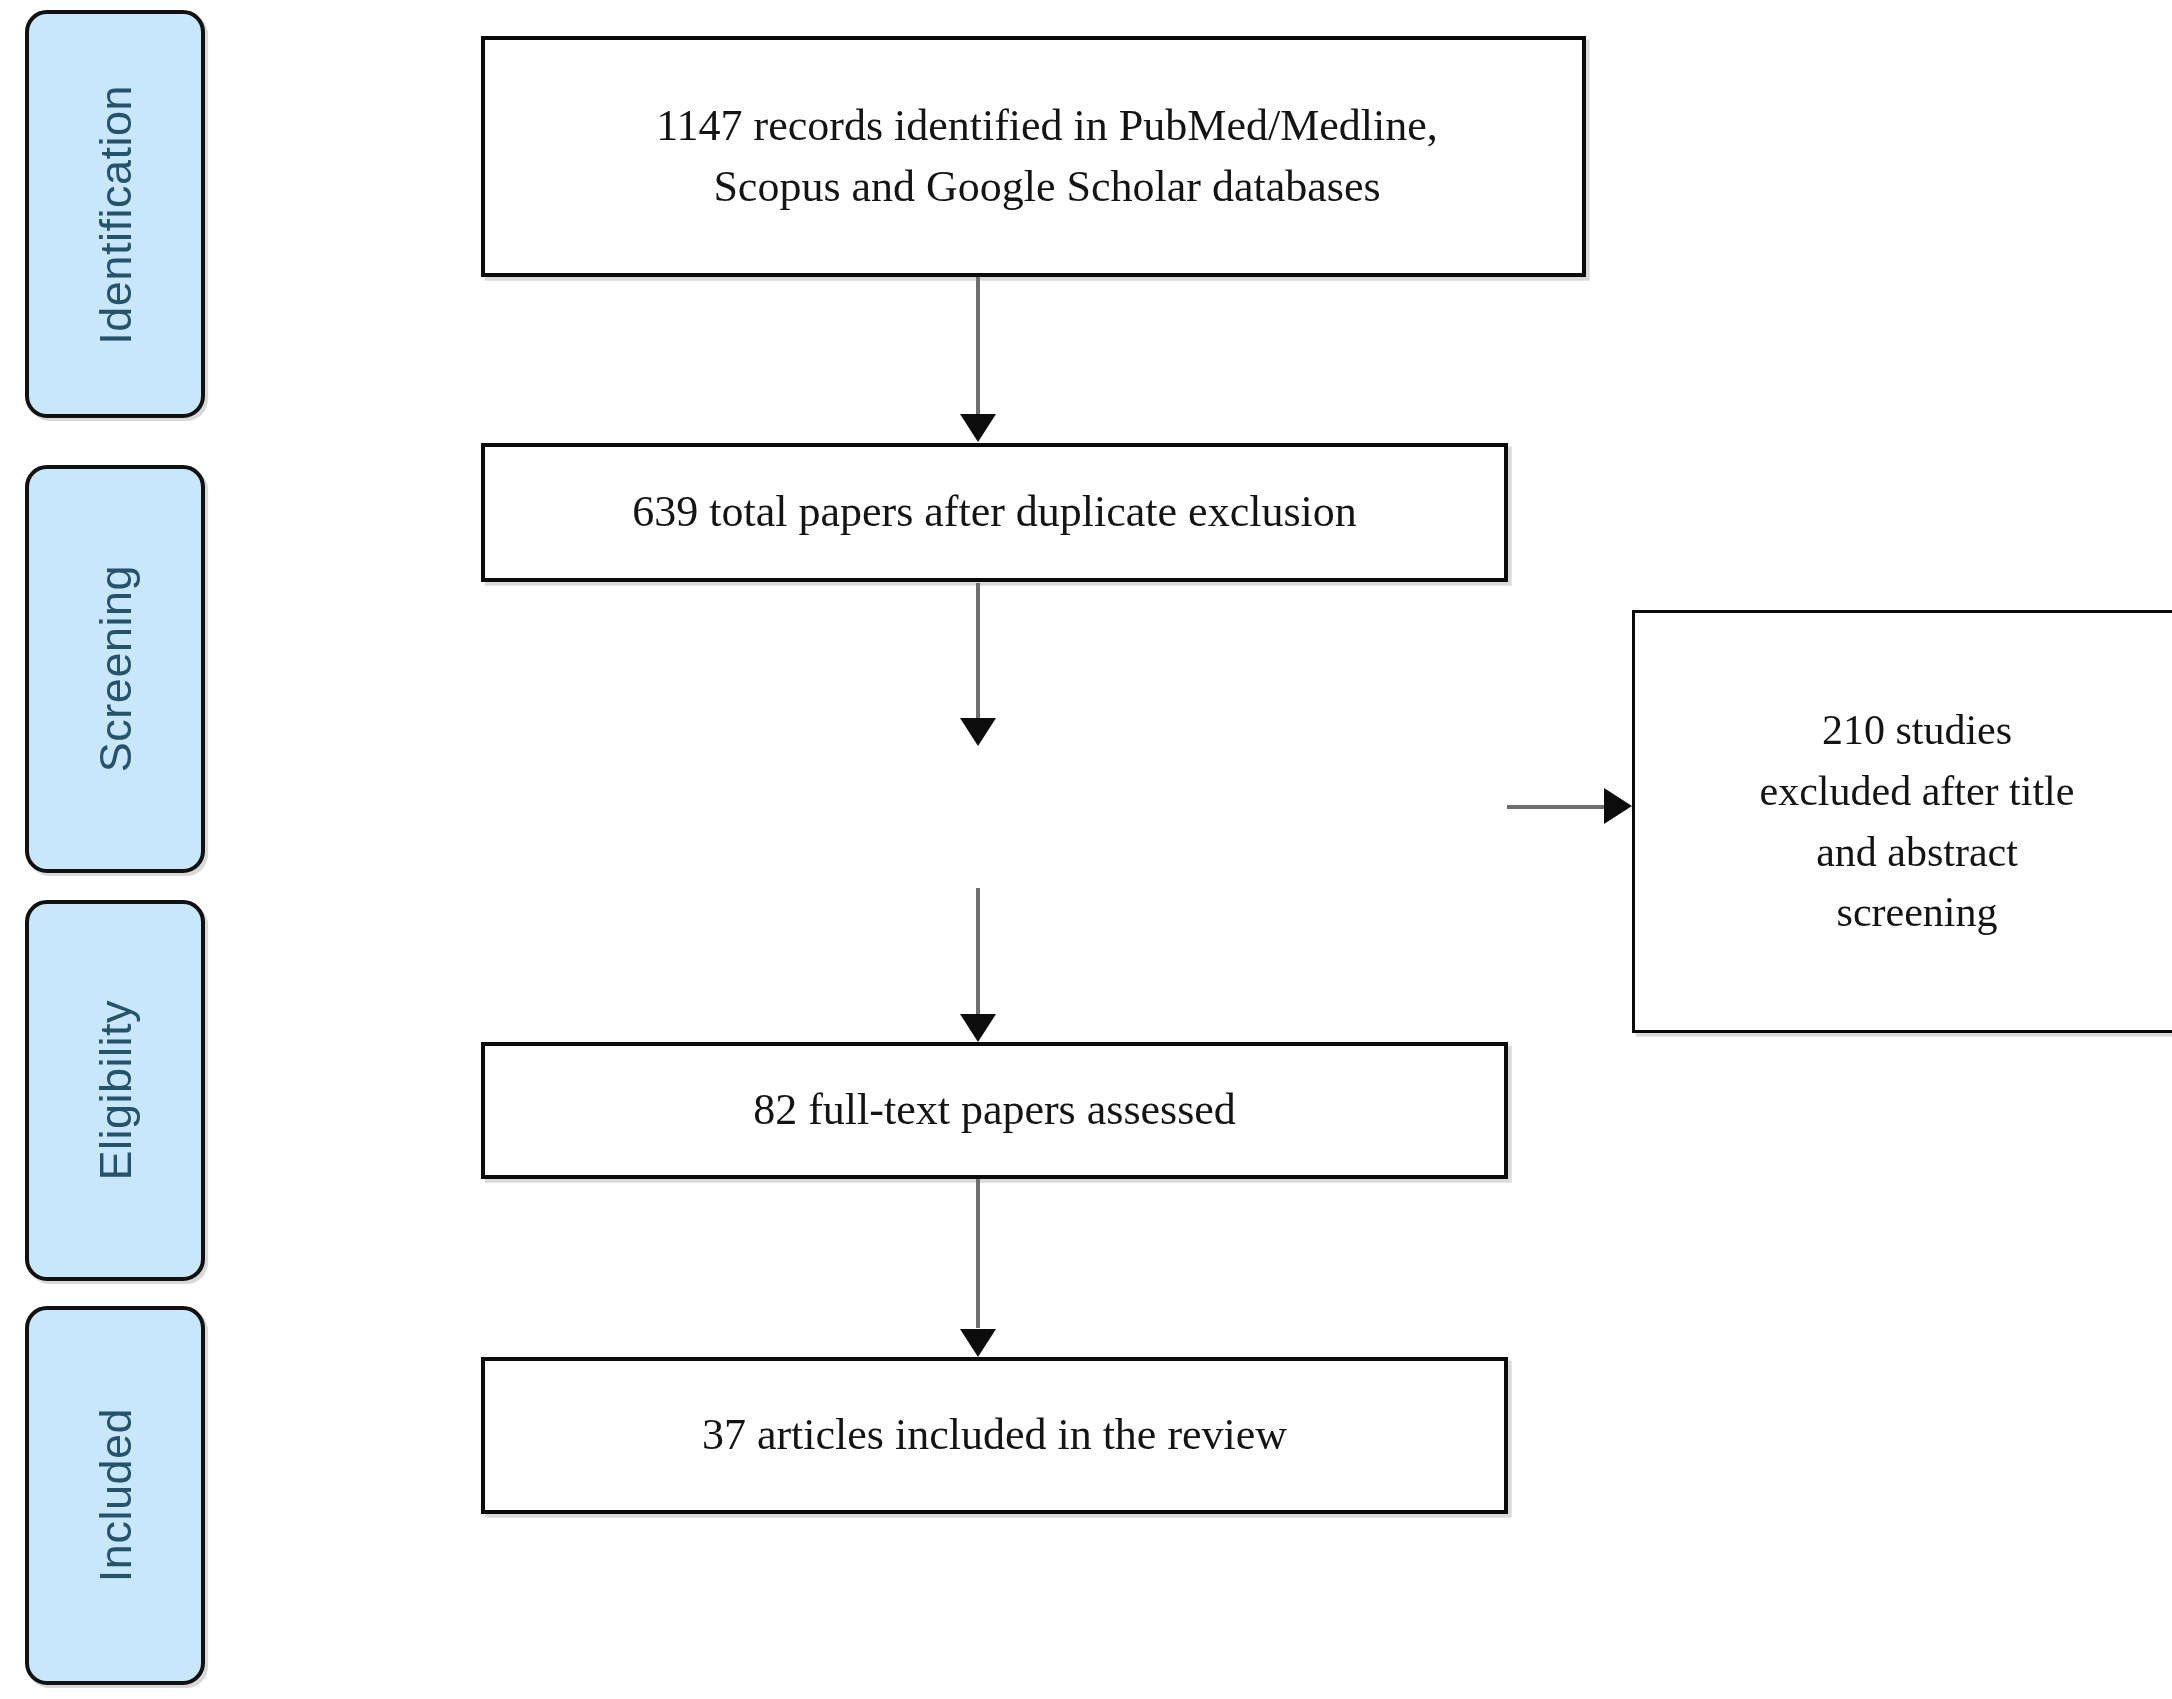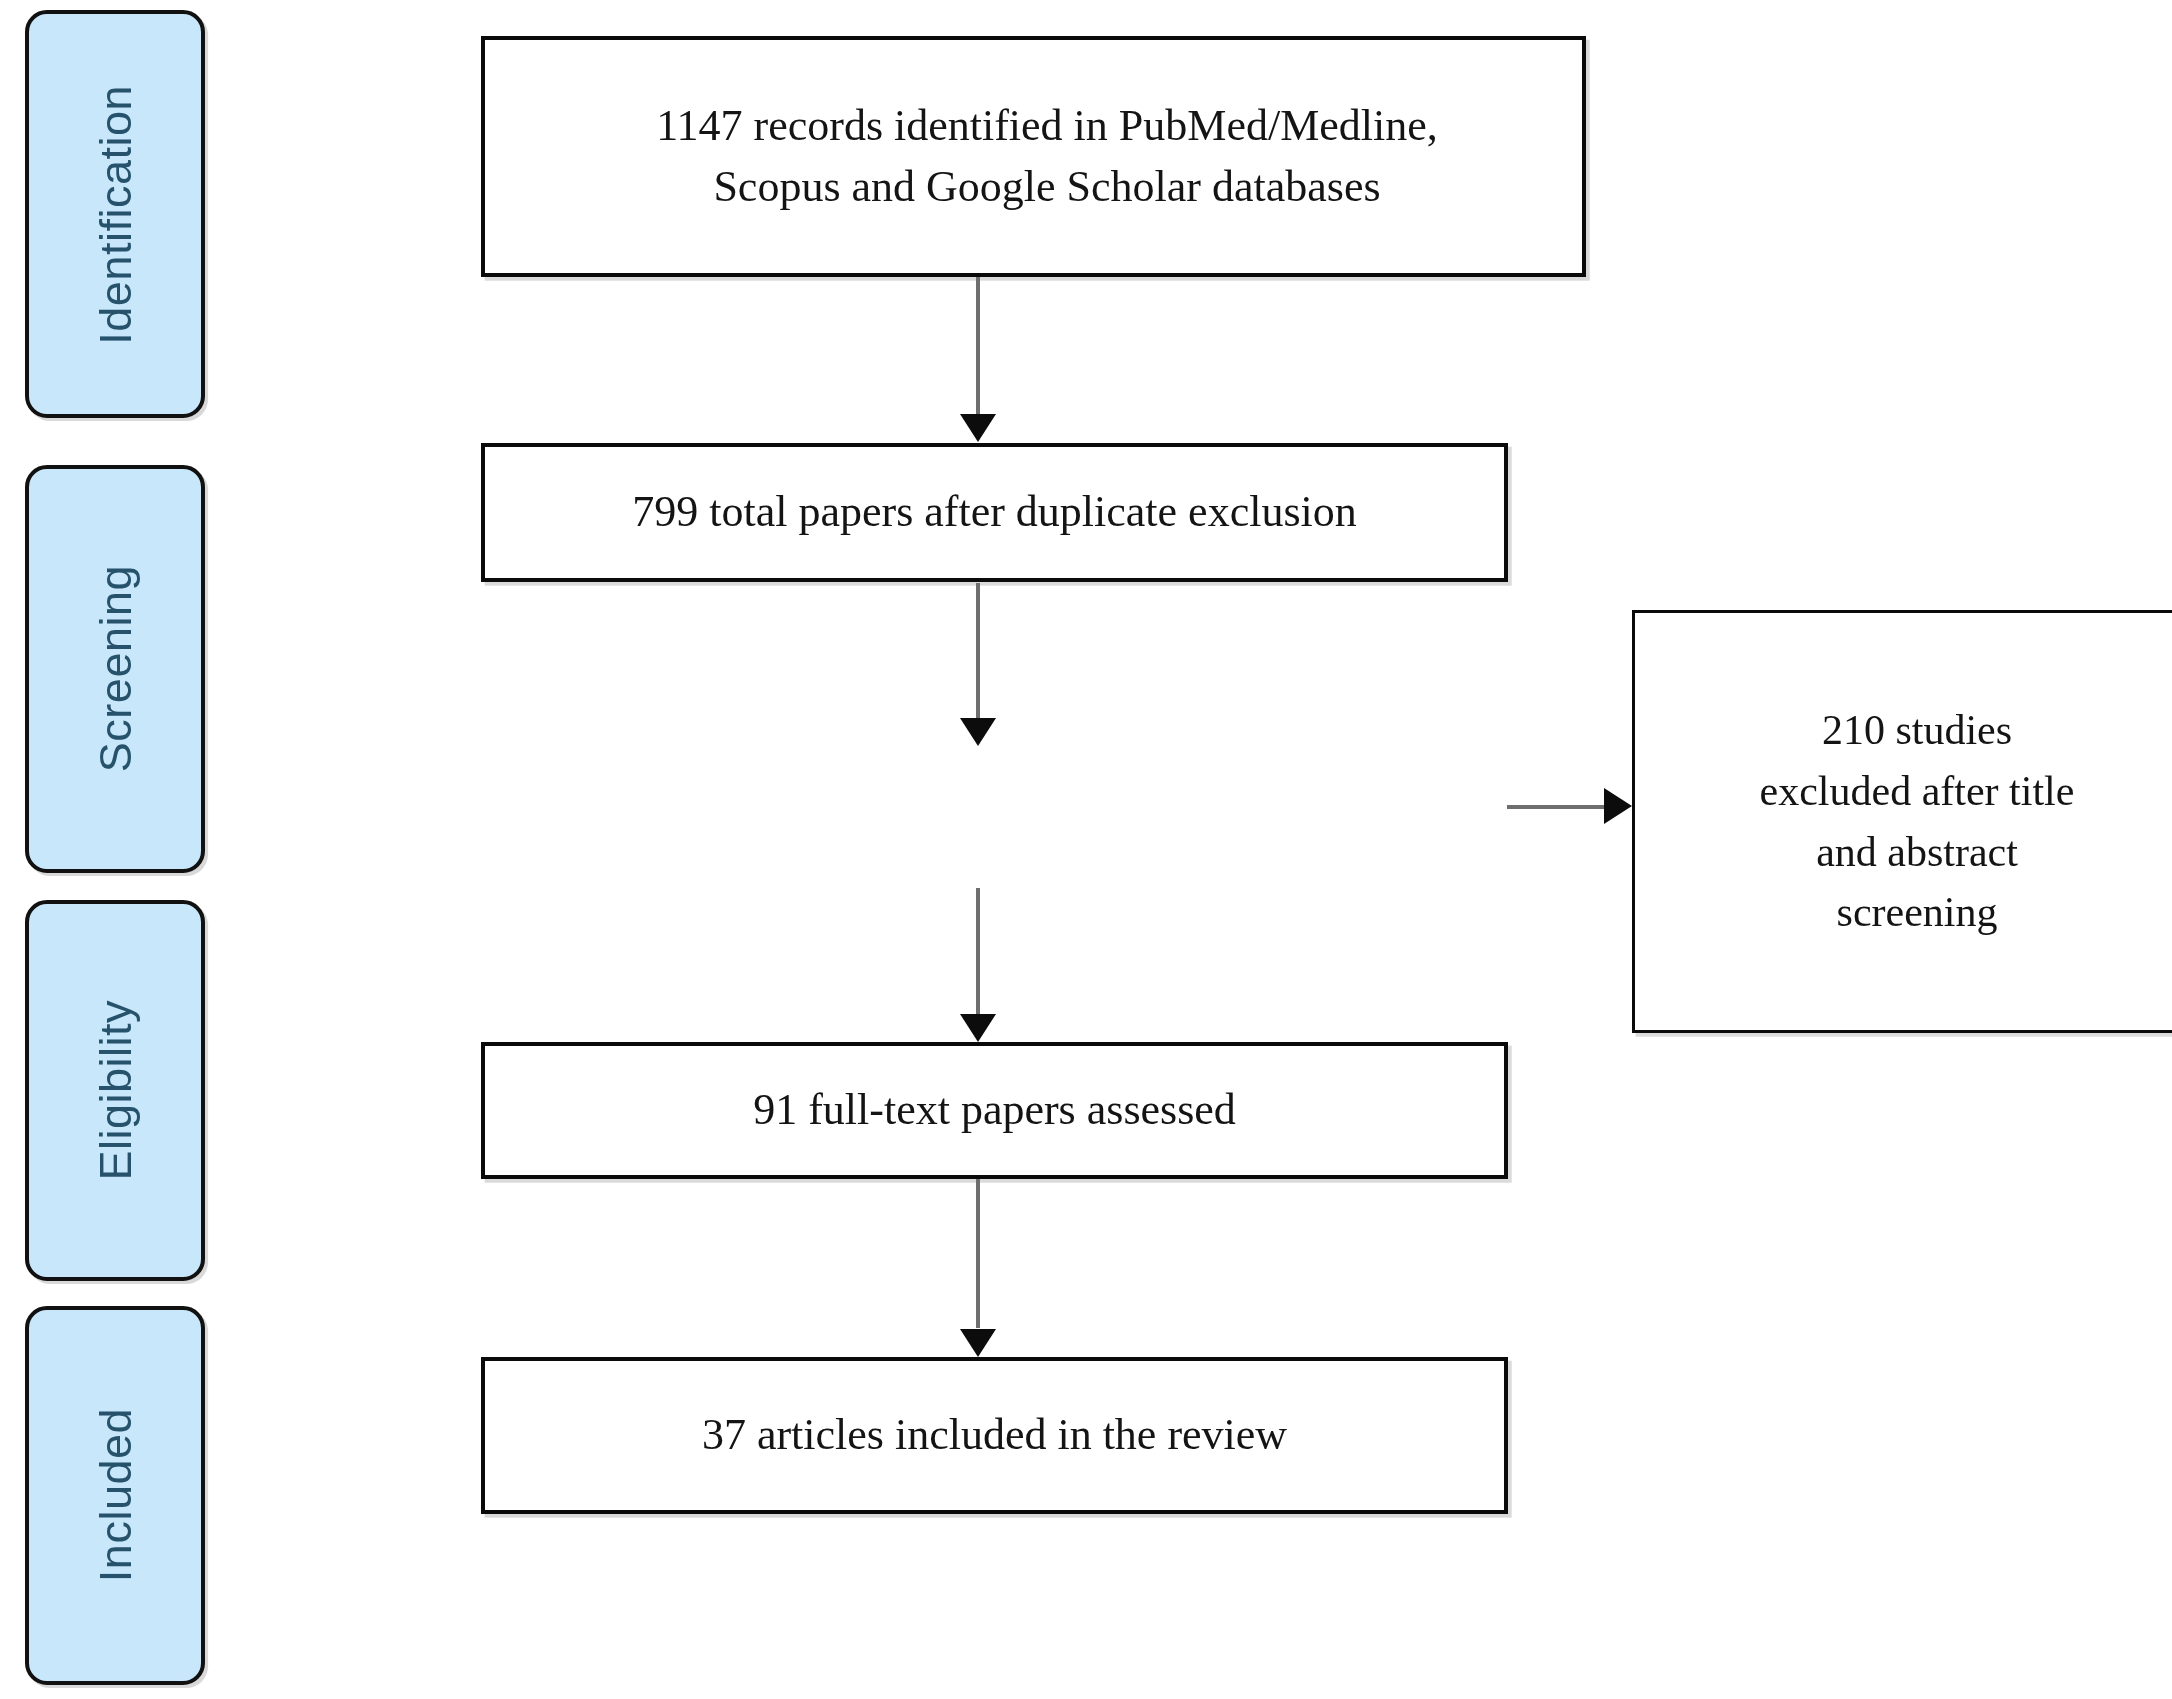--- a/index.html
+++ b/index.html
@@ -119,33 +119,33 @@
   <div class="stage-box" style="left:25px; top:1306px; width:180px; height:379px;">
     <span class="stage-label">Included</span>
   </div>
 
   <div class="flow-box" style="left:481px; top:36px; width:1105px; height:241px;padding-left:27px;">
     <span class="flow-text">1147 records identified in PubMed/Medline,
 Scopus and Google Scholar databases</span>
   </div>
 
   <div class="flow-box" style="left:481px; top:443px; width:1027px; height:139px;">
-    <span class="flow-text">799 total papers after duplicate exclusion</span>
+    <span class="flow-text">639 total papers after duplicate exclusion</span>
   </div>
 
 
   <div class="flow-box thin-border" style="left:1632px; top:610px; width:570px; height:423px;">
     <span class="flow-text">210 studies
 excluded after title
 and abstract
 screening</span>
   </div>
 
   <div class="flow-box" style="left:481px; top:1042px; width:1027px; height:137px;">
-    <span class="flow-text">91 full-text papers assessed</span>
+    <span class="flow-text">82 full-text papers assessed</span>
   </div>
 
   <div class="flow-box" style="left:481px; top:1357px; width:1027px; height:157px;">
     <span class="flow-text">37 articles included in the review</span>
   </div>
 
   <div class="v-line" style="left:976px; top:277px; height:140px;"></div>
   <div class="v-arrowhead" style="left:960px; top:414px;"></div>
 
   <div class="v-line" style="left:976px; top:583px; height:138px;"></div>

